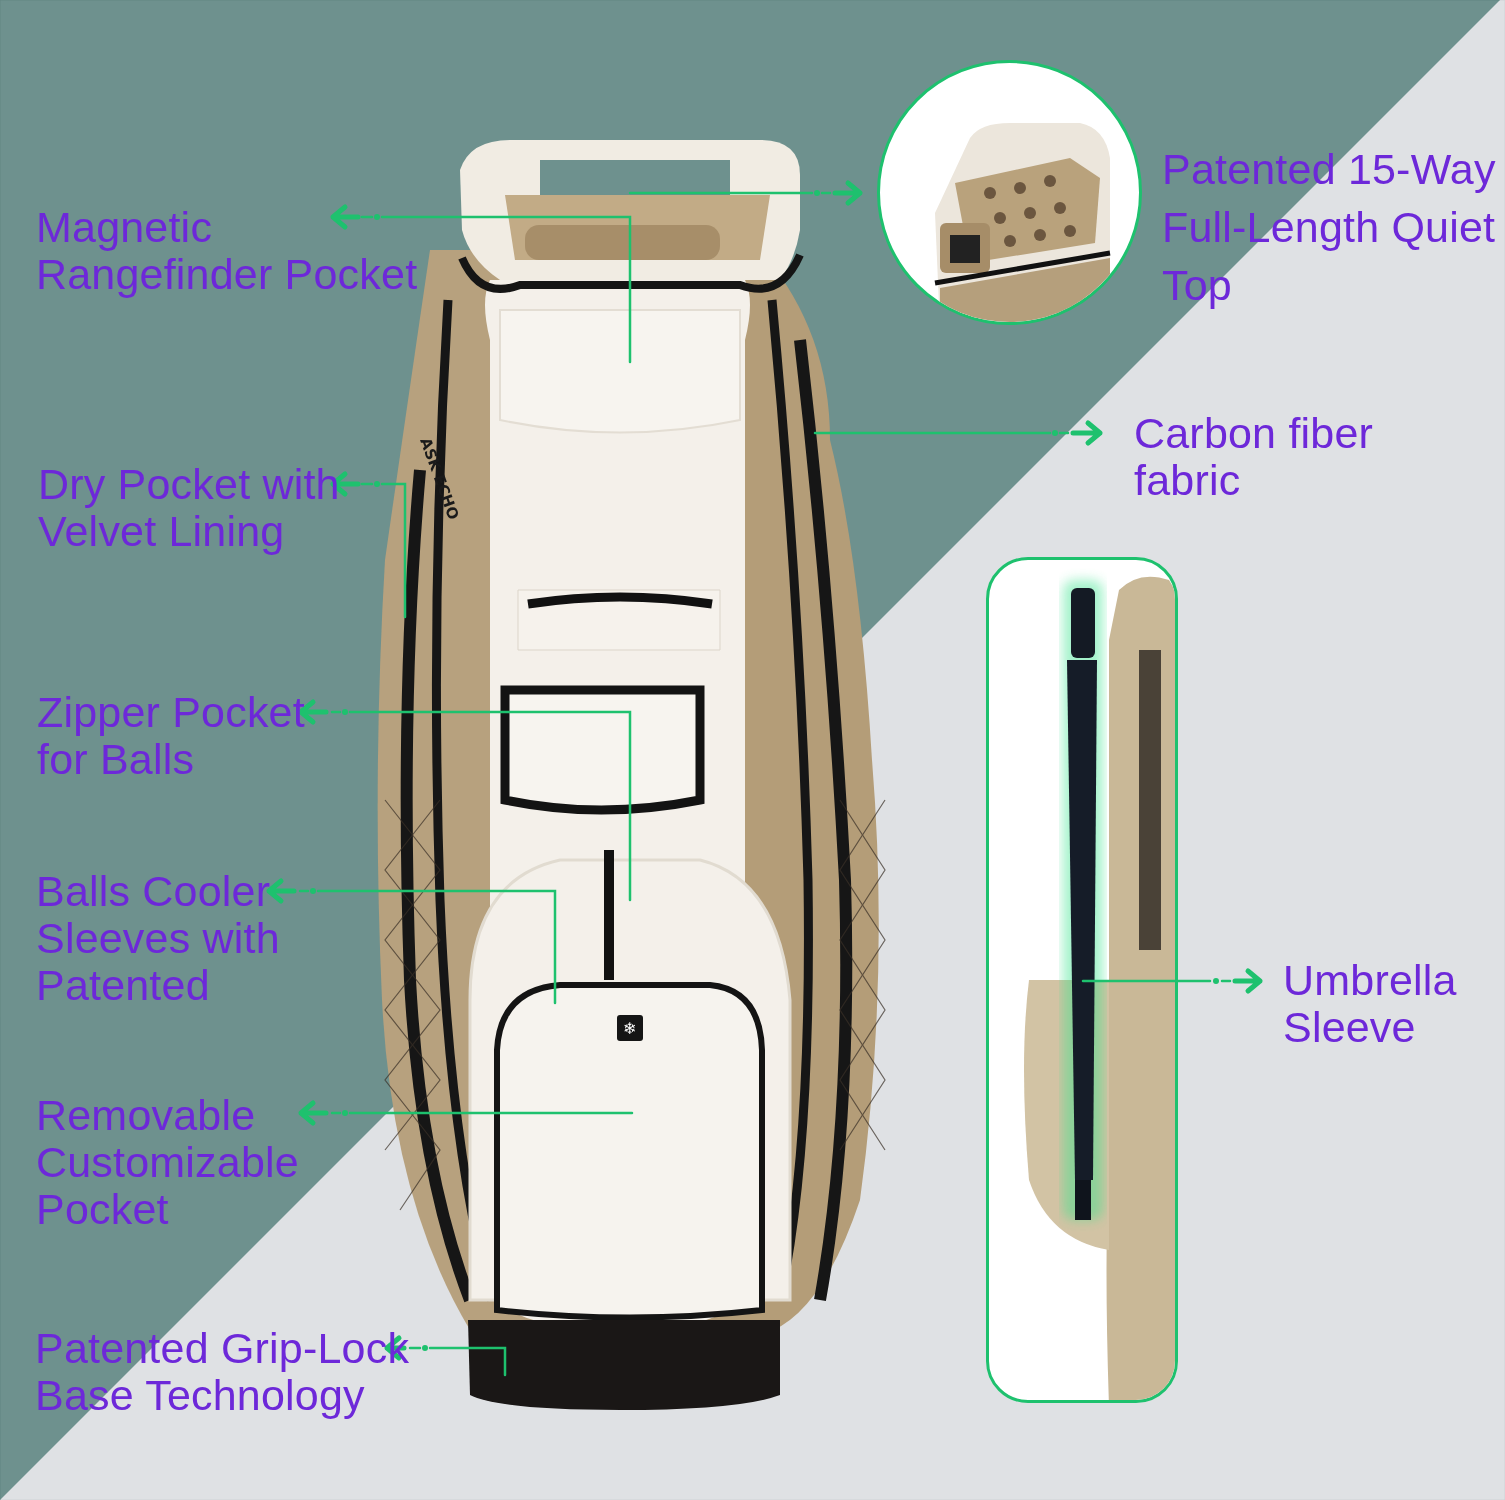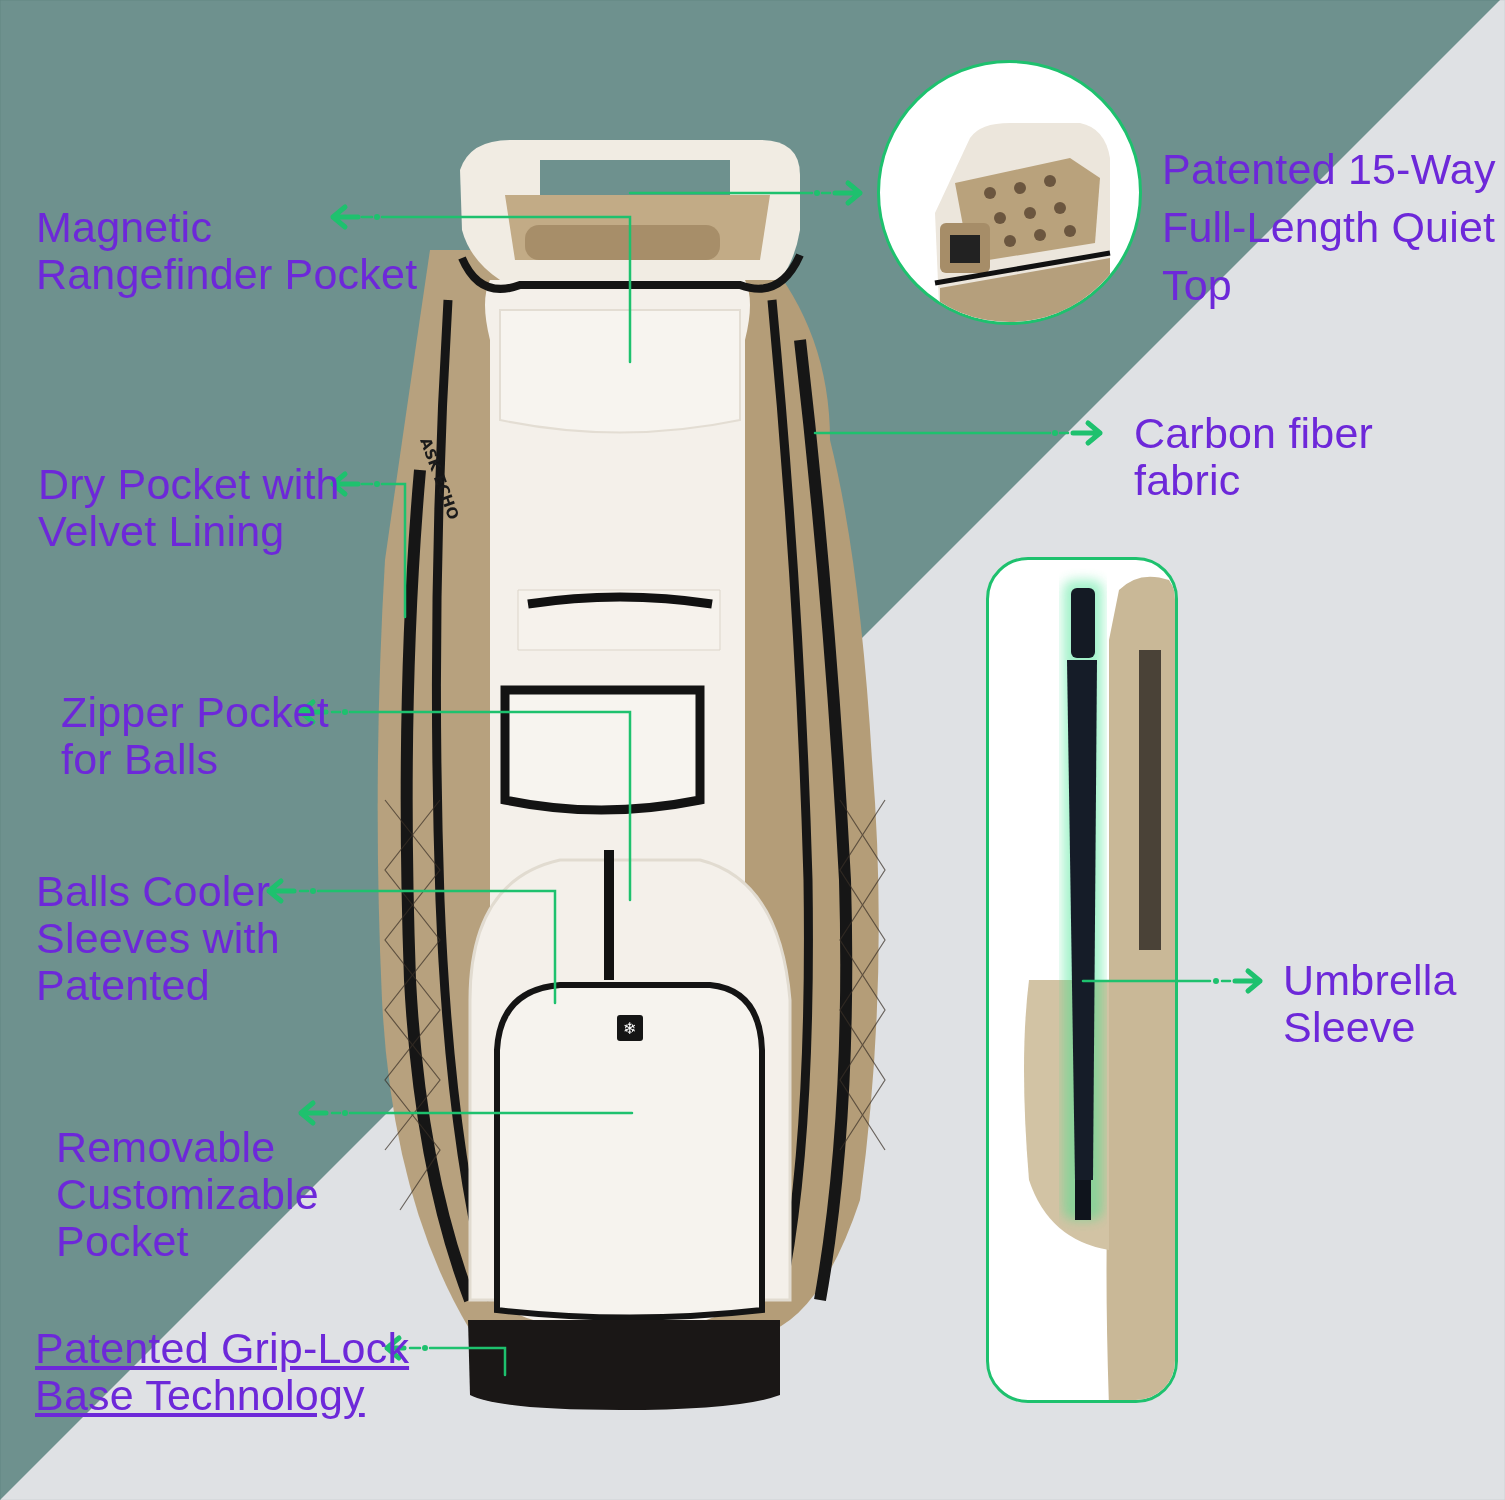--- a/index.html
+++ b/index.html
@@ -194,38 +194,38 @@
   <div class="label" style="left:36px; top:204px;">
     <span>Magnetic</span>
     <span>Rangefinder Pocket</span>
   </div>
 
   <div class="label" style="left:38px; top:461px;">
     <span>Dry Pocket with</span>
     <span>Velvet Lining</span>
   </div>
 
-  <div class="label" style="left:37px; top:689px;margin-left:24px;">
+  <div class="label" style="left:37px; top:689px;">
     <span>Zipper Pocket</span>
     <span>for Balls</span>
   </div>
 
   <div class="label" style="left:36px; top:868px;">
     <span>Balls Cooler</span>
     <span>Sleeves with</span>
     <span>Patented</span>
   </div>
 
-  <div class="label" style="left:36px; top:1124px;margin-left:20px;">
+  <div class="label" style="left:36px; top:1092px;">
     <span>Removable</span>
     <span>Customizable</span>
     <span>Pocket</span>
   </div>
 
-  <div class="label" style="left:35px; top:1325px;text-decoration:underline;">
+  <div class="label" style="left:35px; top:1325px;">
     <span>Patented Grip-Lock</span>
     <span>Base Technology</span>
   </div>
 
   <div class="label" style="left:1162px; top:140px; line-height:58px;">
     <span>Patented 15-Way</span>
     <span>Full-Length Quiet</span>
     <span>Top</span>
   </div>
 

